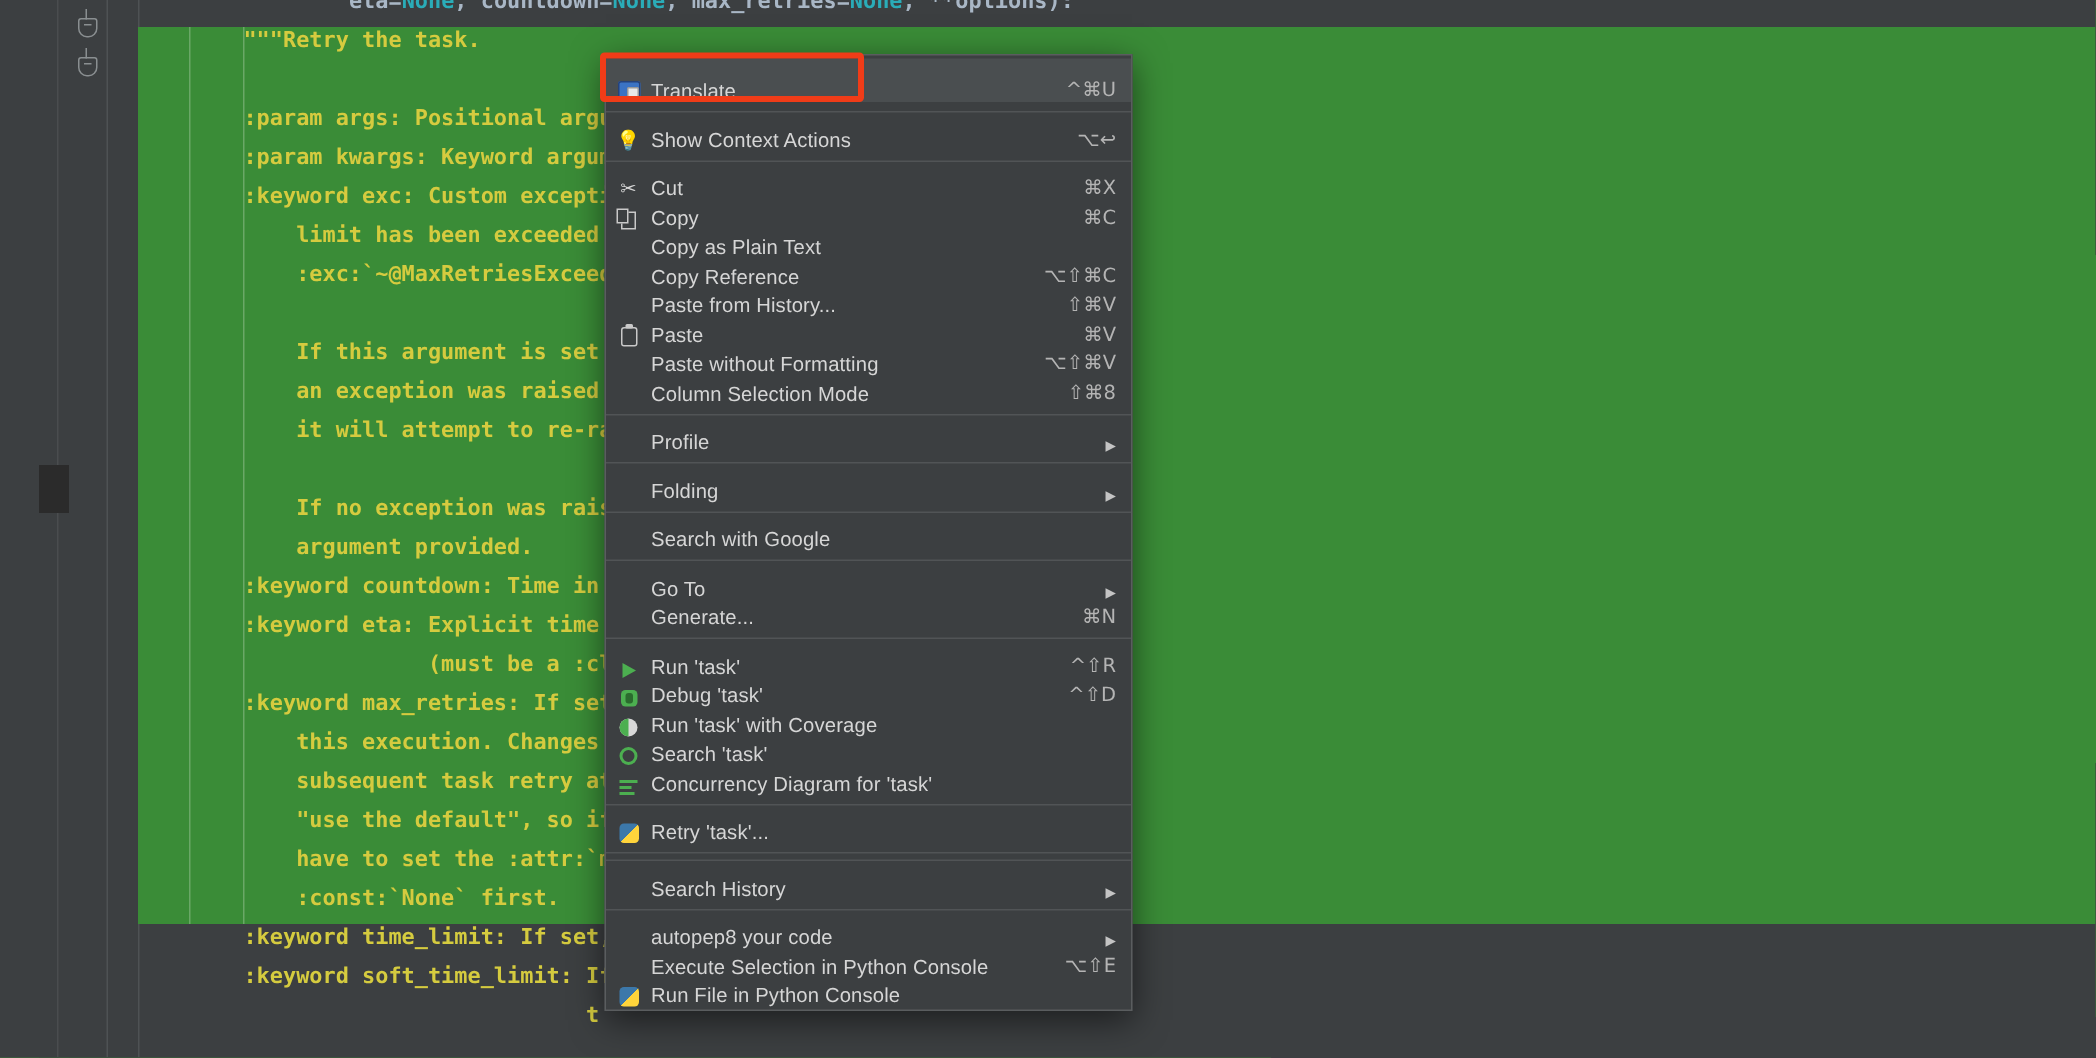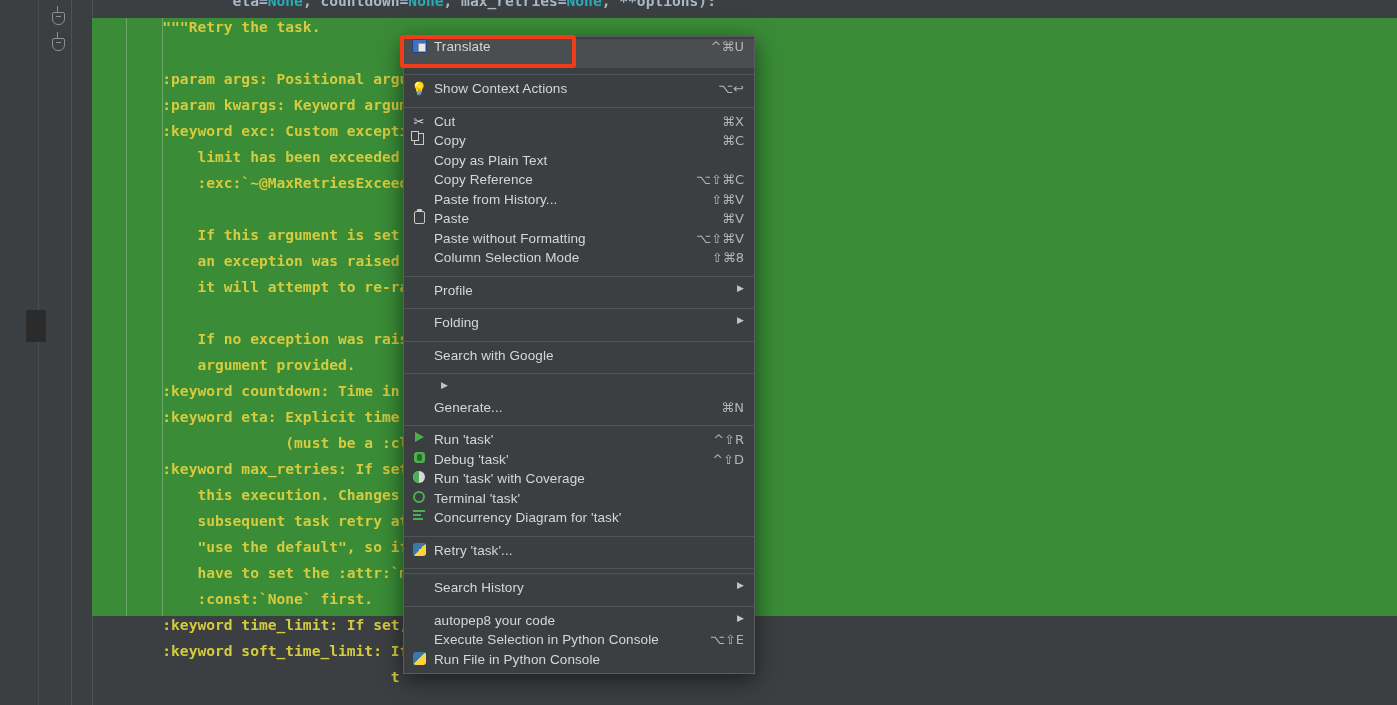--- a/index.html
+++ b/index.html
@@ -38,21 +38,21 @@
   .selband{position:absolute;left:66px;background:#3a8c37;}
 
   
   .menu{
     position:absolute;left:403px;top:36px;width:352px;
     background:#3c3f41;border:1px solid #5a5d5f;
     box-shadow:0 6px 22px rgba(0,0,0,.55);
     font-size:13.5px;color:#d6d6d6;
     padding:0;box-sizing:border-box;
   }
-  .mi{position:relative;display:flex;align-items:flex-start;height:19.5px;padding:0 10px 0 0;cursor:default;}
+  .mi{position:relative;display:flex;align-items:flex-end;height:19.5px;padding:0 10px 0 0;cursor:default;}
   .mi .ico{width:30px;min-width:30px;display:flex;align-items:center;justify-content:center;font-size:12px;}
   .mi .lbl{flex:1;white-space:nowrap;letter-spacing:.1px;}
   .mi .acc{color:#b4b4b4;font-size:13px;white-space:nowrap;padding-left:16px;font-family:"DejaVu Sans",sans-serif;}
   .mi .arrow{width:14px;text-align:right;color:#c4c4c4;font-size:9px;}
   .sep{height:1px;background:#515456;margin:4px 0;}
   .grp{padding:2px 0;}
   .redbox{position:absolute;left:-4px;top:-3px;width:176px;height:32px;border:4px solid #f03c18;border-radius:3px;box-sizing:border-box;pointer-events:none;}
   .mi.translate{height:29px;background:#4a4e50;}
 
   
@@ -188,20 +188,21 @@
       <div class="grp">
         <div class="mi">
           <span class="ico"></span>
           <span class="lbl">Search with Google</span>
         </div>
       </div>
       <div class="sep"></div>
       <div class="grp">
         <div class="mi">
           <span class="ico"></span>
+          <span class="lbl">Go To</span>
           <span class="arrow">▶</span>
         </div>
         <div class="mi">
           <span class="ico"></span>
           <span class="lbl">Generate...</span>
           <span class="acc">⌘N</span>
         </div>
       </div>
       <div class="sep"></div>
       <div class="grp">
@@ -222,21 +223,21 @@
         <div class="mi">
           <span class="ico">
             <span class="cov"></span>
           </span>
           <span class="lbl">Run 'task' with Coverage</span>
         </div>
         <div class="mi">
           <span class="ico">
             <span class="prof"></span>
           </span>
-          <span class="lbl">Terminal 'task'</span>
+          <span class="lbl">Search 'task'</span>
         </div>
         <div class="mi">
           <span class="ico">
             <span class="conc">
               <i style="top:0;width:12px"></i>
               <i style="top:4px;width:8px"></i>
               <i style="top:8px;width:10px"></i>
             </span>
           </span>
           <span class="lbl">Concurrency Diagram for 'task'</span>

